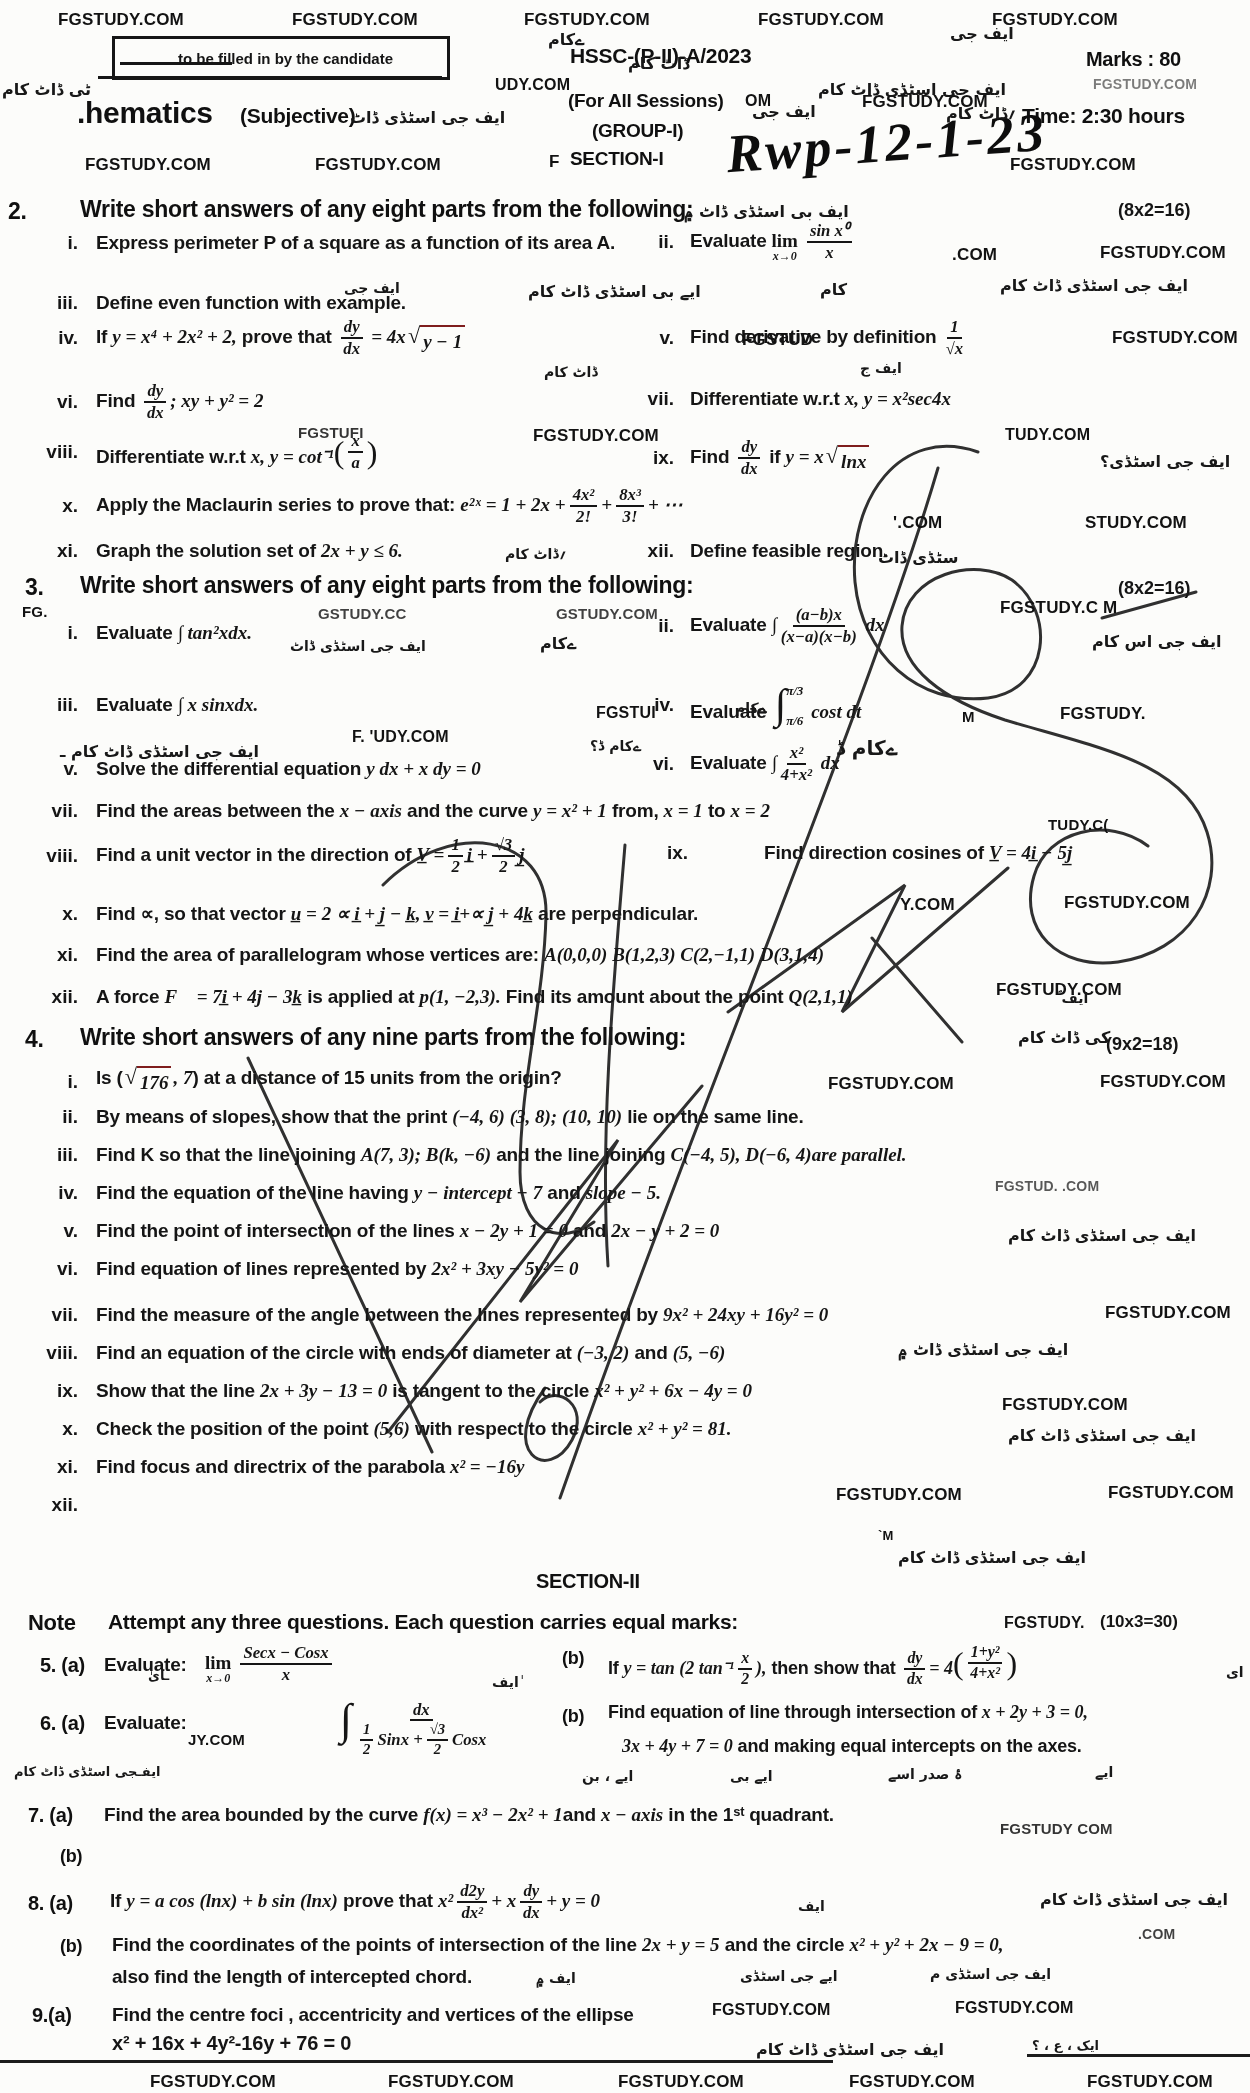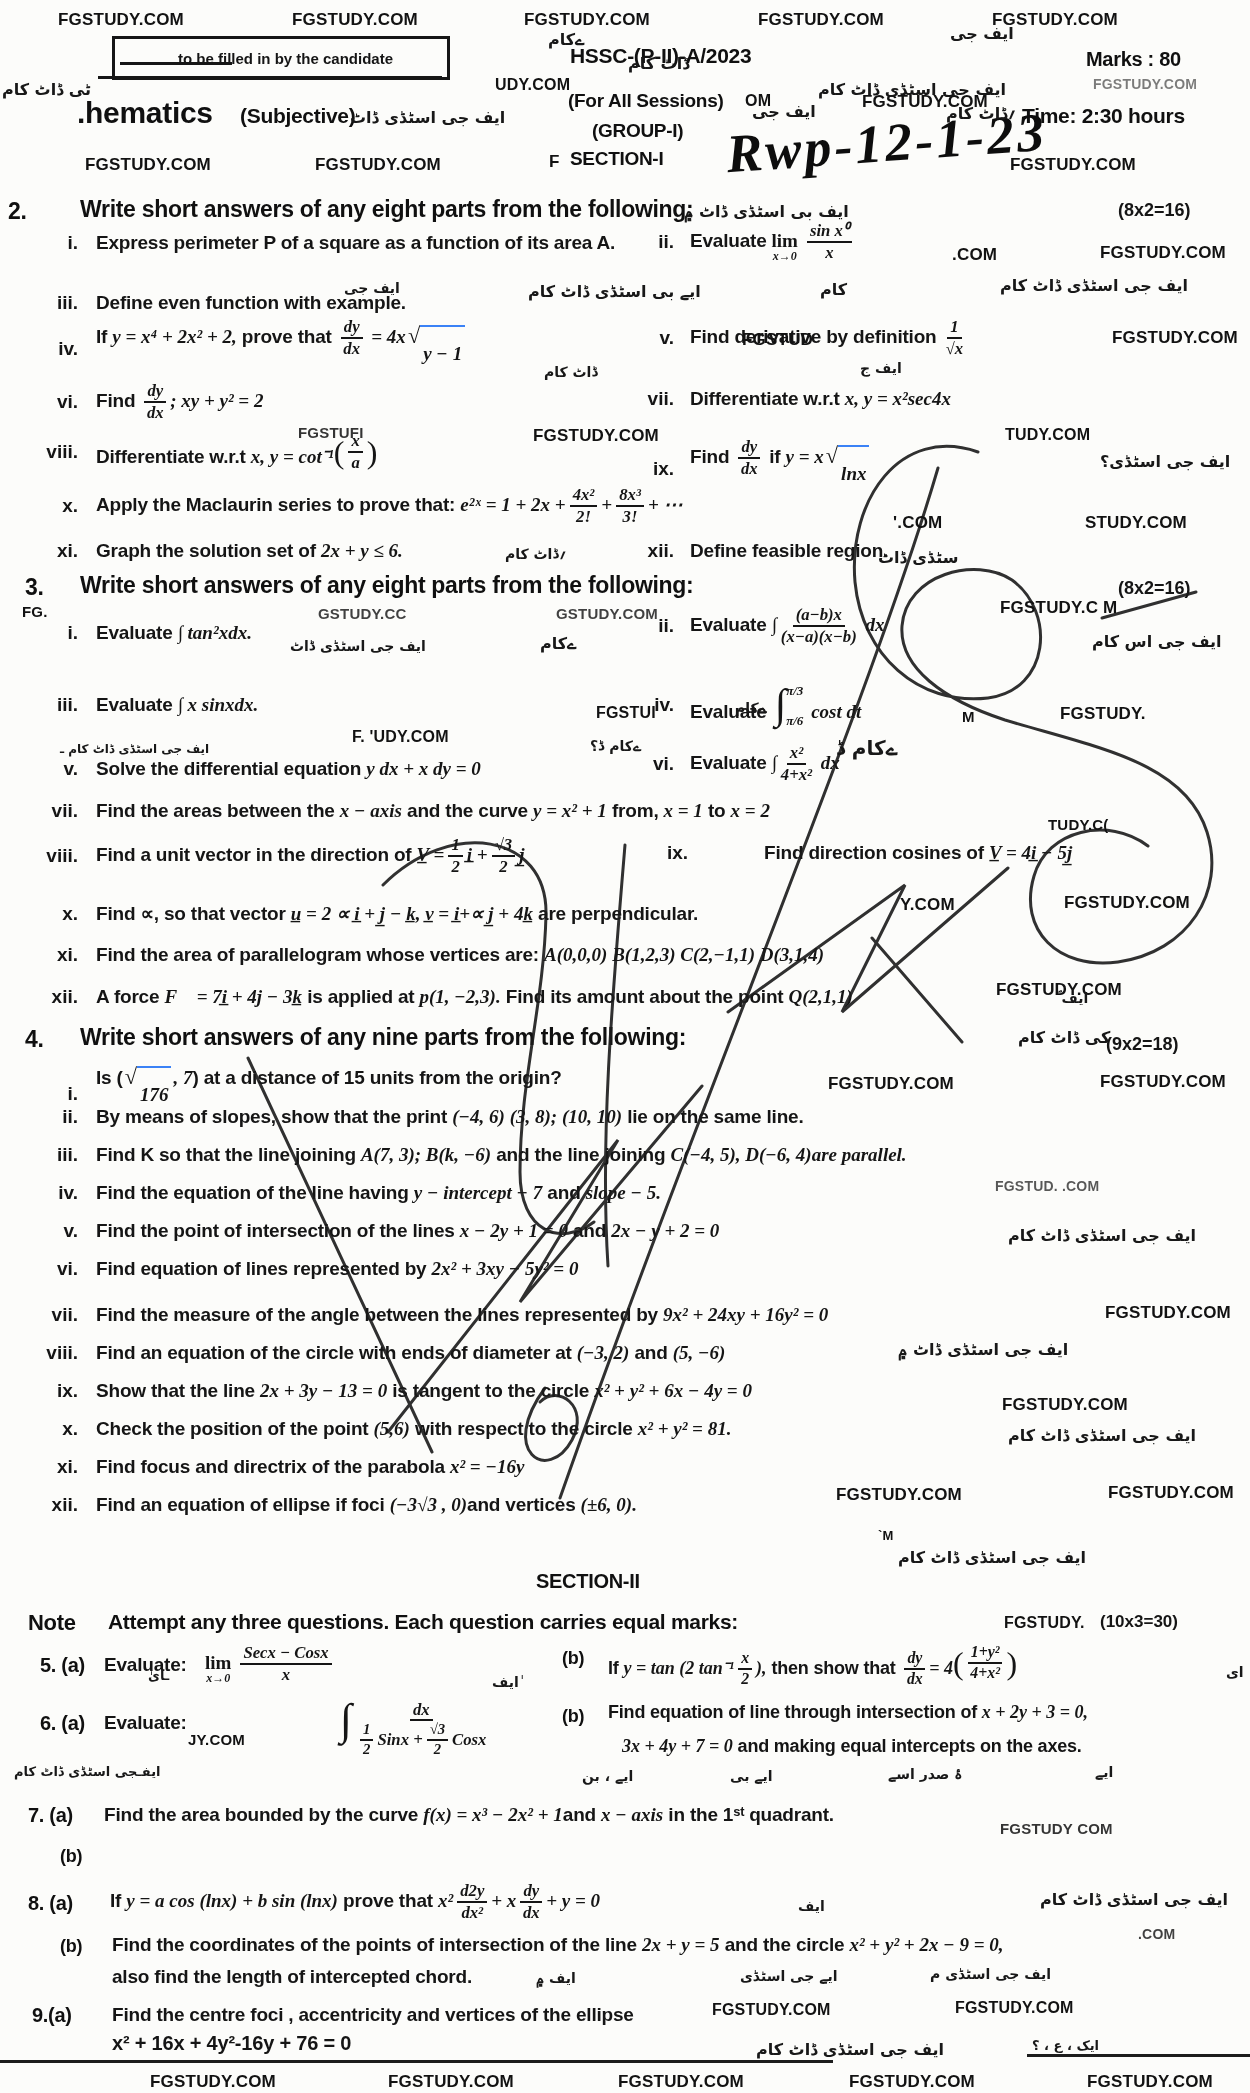--- a/index.html
+++ b/index.html
@@ -15,21 +15,21 @@
   .t{font-family:"Liberation Sans",sans-serif;font-weight:600;letter-spacing:-.2px}
   .bb{font-weight:800}
   .mm{font-family:"Liberation Serif",serif;font-style:italic;font-weight:700}
   .fr{display:inline-flex;flex-direction:column;align-items:center;vertical-align:middle;margin:0 4px;line-height:1.05;
       font-family:"Liberation Serif",serif;font-style:italic;font-weight:700}
   .fr .n{border-bottom:2px solid #151515;padding:0 3px 1px}
   .fr .d{padding-top:1px}
   .fr .n,.fr .d{font-size:.88em;display:inline-flex;align-items:center}
   .sq{display:inline-flex;align-items:flex-start;margin:0 2px;font-family:"Liberation Serif",serif;font-style:italic;font-weight:700}
   .sq .rad{font-style:normal;font-size:1.18em;line-height:1}
-  .sq .bar{border-top:2px solid #3b82f6;padding:16px 3px}
+  .sq .bar{border-top:2px solid #7f1d1d;padding:4px 3px}
   .lm{display:inline-flex;flex-direction:column;align-items:center;line-height:1;margin:0 5px;
       font-family:"Liberation Serif",serif;font-weight:700}
   .lm .lt{font-style:normal}
   .lm .ls{font-size:12px;font-style:italic}
   .il{display:inline-flex;align-items:center;margin:0 3px}
   .il .ig{font-size:42px;font-weight:400;line-height:.9;font-family:"Liberation Serif",serif}
   .il .ic{display:inline-flex;flex-direction:column;justify-content:space-between;height:46px;font-size:13px;
       font-family:"Liberation Serif",serif;font-style:italic;font-weight:700;transform:translateY(1px)}
   .big{font-size:44px;font-weight:400;line-height:.9;font-family:"Liberation Serif",serif;font-style:normal}
   .pf{display:inline-flex;align-items:center}
@@ -272,21 +272,20 @@
   <div class="row" style="left:28px;top:1418px">
       <span class="rn">x.</span>
       <span><span class="t">Check the position of the point </span><span class="mm">(5,6)</span><span class="t"> with respect to the circle </span><span class="mm">x² + y² = 81.</span></span>
     </div>
   <div class="row" style="left:28px;top:1456px">
       <span class="rn">xi.</span>
       <span><span class="t">Find focus and directrix of the parabola </span><span class="mm">x² =  −16y</span></span>
     </div>
   <div class="row" style="left:28px;top:1494px">
       <span class="rn">xii.</span>
-      <span><span class="t">Find an equation of ellipse if foci </span><span class="mm">(−3√3 , 0)</span><span class="t">and vertices </span><span class="mm">(±6, 0).</span></span>
     </div>
 
   <span class="qh" style="left:536px;top:1570px;font-size:20px">SECTION-II</span>
 
   <span class="qh" style="left:28px;top:1610px;font-size:22px">Note</span>
   <span class="qh" style="left:108px;top:1610px;font-size:21px">Attempt any three questions. Each question carries equal marks:</span>
   <span class="mk" style="left:1100px;top:1612px;font-size:17px">(10x3=30)</span>
 
   <span class="qh" style="left:40px;top:1654px;font-size:20px">5. (a)</span>
   <div class="row" style="left:104px;top:1654px">
@@ -466,21 +465,21 @@
     <span class="ur" style="left: 1000px; top: 276px;">ایف جی اسٹڈی ڈاٹ کام</span>
     <span class="ur" style="left: 544px; top: 364px; font-size: 14px;">ڈاٹ کام</span>
     <span class="ur" style="left: 860px; top: 360px; font-size: 14px;">ایف ج</span>
     <span class="ur" style="left: 1100px; top: 452px;">ایف جی اسٹڈی؟</span>
     <span class="ur" style="left: 505px; top: 546px; font-size: 14px;">؍ڈاٹ کام</span>
     <span class="ur" style="left: 878px; top: 548px;">سٹڈی ڈاٹ</span>
     <span class="ur" style="left: 290px; top: 638px; font-size: 14px;">ایف جی اسٹڈی ڈاٹ</span>
     <span class="ur" style="left: 540px; top: 634px;">ےکام</span>
     <span class="ur" style="left: 1092px; top: 632px;">ایف جی اس کام</span>
     <span class="ur" style="left: 735px; top: 700px; font-size: 14px;">ےکام</span>
-    <span class="ur" style="left: 60px; top: 742px; font-size: 12px; text-align: center;">ایف جی اسٹڈی ڈاٹ کام ـ</span>
+    <span class="ur" style="left: 60px; top: 742px; font-size: 16px; text-align: center;">ایف جی اسٹڈی ڈاٹ کام ـ</span>
     <span class="ur" style="left: 590px; top: 738px; font-size: 14px;">ےکام ڈ؟</span>
     <span class="ur" style="left: 836px; top: 736px; font-size: 20px;">ےکام ڈ</span>
     <span class="ur" style="left: 1058px; top: 990px; font-size: 14px;">ایف ؐ</span>
     <span class="ur" style="left: 1018px; top: 1028px;">کی ڈاٹ کام</span>
     <span class="ur" style="left: 1008px; top: 1226px;">ایف جی اسٹڈی ڈاٹ کام</span>
     <span class="ur" style="left: 898px; top: 1340px;">ایف جی اسٹڈی ڈاٹ ۾</span>
     <span class="ur" style="left: 1008px; top: 1426px;">ایف جی اسٹڈی ڈاٹ کام</span>
     <span class="ur" style="left: 898px; top: 1548px;">ایف جی اسٹڈی ڈاٹ کام</span>
     <span class="ur" style="left: 148px; top: 1668px; font-size: 13px;">ـایٰ</span>
     <span class="ur" style="left: 492px; top: 1674px; font-size: 14px;">ٰایف</span>

